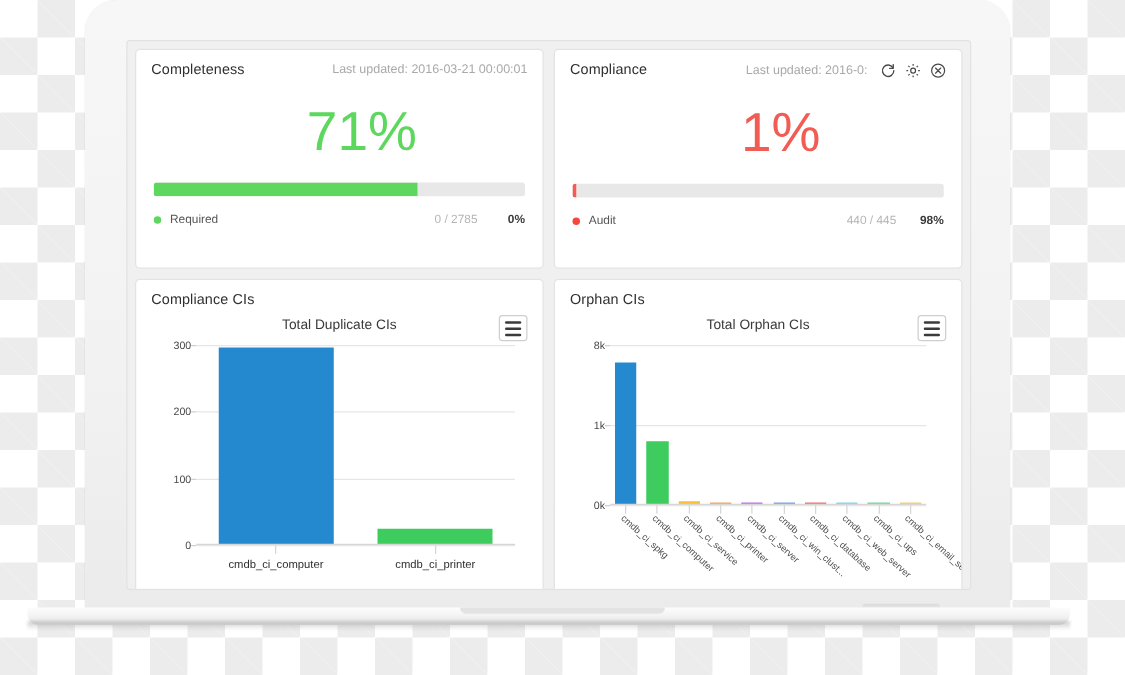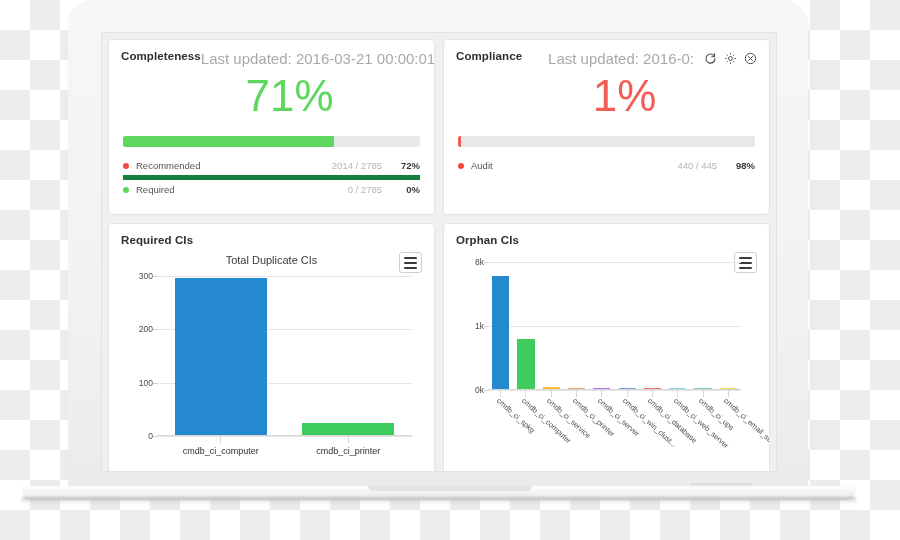--- a/index.html
+++ b/index.html
@@ -75,29 +75,29 @@
     position:relative;
     box-sizing:border-box;
     overflow:hidden;
   }
 
   .panel-head {
     position:relative;
     padding:10px 12px 2px 12px;
     display:flex; align-items:flex-start; justify-content:space-between;
   }
-  .panel-title { font-size:11.5px; font-weight:bold; color:#2f2f2f; letter-spacing:.1px; }
-  .panel-meta { font-size:15px; color:#a9a9a9; white-space:nowrap; overflow:hidden; }
+  .panel-title { font-size:11.5px; font-weight:normal; color:#2f2f2f; letter-spacing:.1px; }
+  .panel-meta { font-size:10px; color:#a9a9a9; white-space:nowrap; overflow:hidden; }
   .meta-wrap { display:flex; align-items:center; gap:6px; }
 
   .hdr-icons { display:flex; align-items:center; gap:7px; margin-left:4px; }
   .hdr-icon { width:13px; height:13px; color:#4a4a4a; display:block; cursor:pointer; }
 
   
-  .big-pct { text-align:center; font-size:44px; line-height:1; font-weight:400; margin-top:5px;padding-left:36px; }
+  .big-pct { text-align:center; font-size:44px; line-height:1; font-weight:400; margin-top:20px;padding-left:36px; }
   .big-pct.green { color:#5ed75e; }
   .big-pct.red  { color:#f25c54; }
 
   .bar-track {
     margin:18px 14px 0 14px;
     height:11px; background:#e8e8e8; border-radius:2px; overflow:hidden; position:relative;
   }
   .bar-fill { height:100%; border-radius:2px 0 0 2px; }
 
   .legend { margin:9px 14px 0 14px; }
@@ -172,26 +172,20 @@
             </div>
           </div>
 
           <div class="big-pct green">71%</div>
 
           <div class="bar-track">
             <div class="bar-fill" id="comp-fill" style="width: 71%; background: rgb(94, 215, 94);"></div>
           </div>
 
           <div class="legend" id="comp-legend">
-              <div class="legend-row">
-                <span class="dot" style="background:#f4483f"></span>
-                <span class="lg-label">Recommended</span>
-                <span class="lg-count">2014 / 2785</span>
-                <span class="lg-pct">72%</span>
-              </div>
               <div class="legend-row">
                 <span class="dot" style="background:#5ed75e"></span>
                 <span class="lg-label">Required</span>
                 <span class="lg-count">0 / 2785</span>
                 <span class="lg-pct">0%</span>
               </div>
             </div>
         </div>
 
         <div class="panel">
@@ -232,21 +226,21 @@
                 <span class="lg-pct">98%</span>
               </div>
             </div>
         </div>
       </div>
 
       <div class="row bottom">
 
         <div class="panel">
           <div class="panel-head">
-            <div class="panel-title">Required CIs</div>
+            <div class="panel-title">Compliance CIs</div>
           </div>
           <div class="chart-wrap">
             <div class="burger">
               <span></span>
                 <span></span>
                 <span></span>
             </div>
             <div class="chart-title">Total Duplicate CIs</div>
             <div class="plot" id="plot-duplicate" style="height: 160px; margin-left: 38px; margin-right: 12px;">
                 <div class="gridline" style="top: 160px;"></div>
@@ -289,20 +283,21 @@
         <div class="panel">
           <div class="panel-head">
             <div class="panel-title">Orphan CIs</div>
           </div>
           <div class="chart-wrap">
             <div class="burger">
               <span></span>
                 <span></span>
                 <span></span>
             </div>
+            <div class="chart-title">Total Orphan CIs</div>
             <div class="plot" id="plot-orphan" style="height: 128px; margin-left: 34px; margin-right: 18px;">
                 <div class="gridline" style="top: 128px;"></div>
                 <div class="tick" style="top: 128px;"></div>
                 <div class="ylab" style="top: 128px;">0k</div>
                 <div class="gridline" style="top: 64px;"></div>
                 <div class="tick" style="top: 64px;"></div>
                 <div class="ylab" style="top: 64px; text-align: center;">1k</div>
                 <div class="gridline" style="top: 0px;"></div>
                 <div class="tick" style="top: 0px;"></div>
                 <div class="ylab" style="top: 0px;">8k</div>

